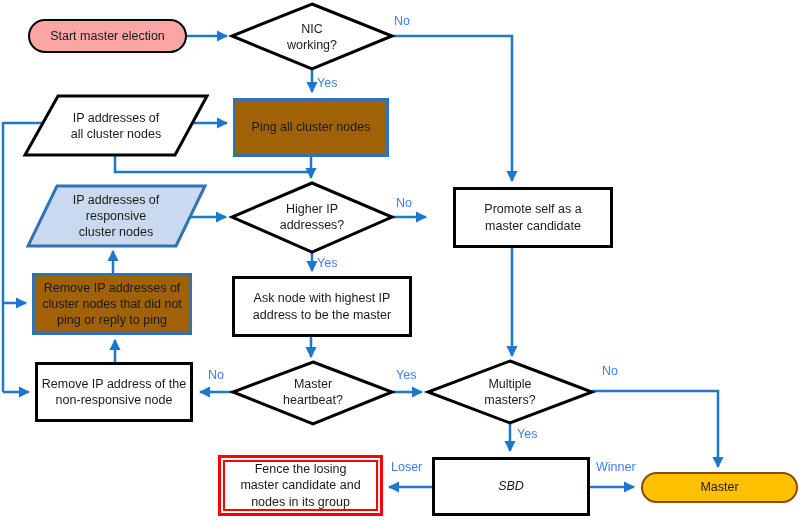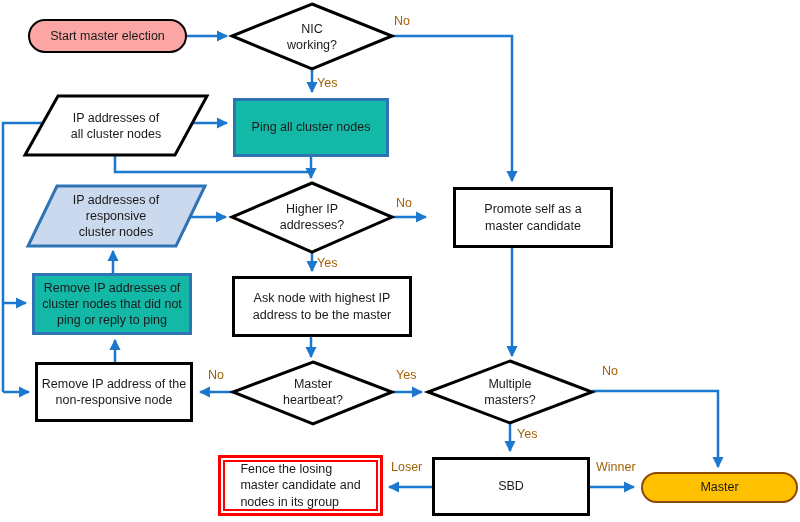--- a/index.html
+++ b/index.html
@@ -8,29 +8,29 @@
     font-family:"Liberation Sans", sans-serif; color:#1a1a1a; overflow:hidden;
   }
   .stage svg { position:absolute; left:0; top:0; }
   .node, .lbl {
     position:absolute; box-sizing:border-box;
     display:flex; align-items:center; justify-content:center;
     text-align:center; white-space:pre-line;
     font-size:12.5px; line-height:1.3; color:#1a1a1a;
   }
   .lbl { pointer-events:none; }
-  .edge-lbl { position:absolute; font-size:12.5px; color:#a16207; white-space:nowrap; }
+  .edge-lbl { position:absolute; font-size:12.5px; color:#3b82f6; white-space:nowrap; }
   .terminator { border:2.5px solid #000; border-radius:18px; background:#fca5a5; }
   .proc-black { border:3px solid #000; background:#fff; }
-  .proc-blue  { border:3px solid #2E74B5; background:#14b8a6; }
+  .proc-blue  { border:3px solid #2E74B5; background:#a16207; }
   .fence-outer { border:3px solid #FF0000; background:#fff; padding:2px; }
   .fence-inner {
     box-sizing:border-box; width:100%; height:100%;
     border:2px solid #FF0000; display:flex; align-items:center; justify-content:center;
-    text-align:left; white-space:pre-line;
+    text-align:center; white-space:pre-line;
   }
   .master-pill { border:2.5px solid #8C4A08; border-radius:16px; background:#FFC000; }
 </style>
 </head>
 <body>
 
 <div class="stage">
 
   <svg width="800" height="522" viewBox="0 0 800 522">
     <defs>
@@ -84,21 +84,21 @@
   <div class="node proc-blue" style="left:32px; top:273px; width:160px; height:62px;">Remove IP addresses of
 cluster nodes that did not
 ping or reply to ping</div>
 
   <div class="node proc-black" style="left:232px; top:276px; width:180px; height:61px;">Ask node with highest IP
 address to be the master</div>
 
   <div class="node proc-black" style="left:35px; top:362px; width:158px; height:60px;">Remove IP address of the
 non-responsive node</div>
 
-  <div class="node proc-black" style="left:432px; top:457px; width:158px; height:59px;">SBD</div>
+  <div class="node proc-black" style="left:432px; top:457px; width:158px; height:59px;font-style:italic;">SBD</div>
 
   <div class="node fence-outer" style="left:218px; top:455px; width:165px; height:61px;">
     <div class="fence-inner">Fence the losing
 master candidate and
 nodes in its group</div>
   </div>
 
   <div class="node master-pill" style="left:641px; top:472px; width:157px; height:31px;">Master</div>
 
   <div class="lbl" style="left:262px; top:17px; width:100px; height:40px;">NIC

